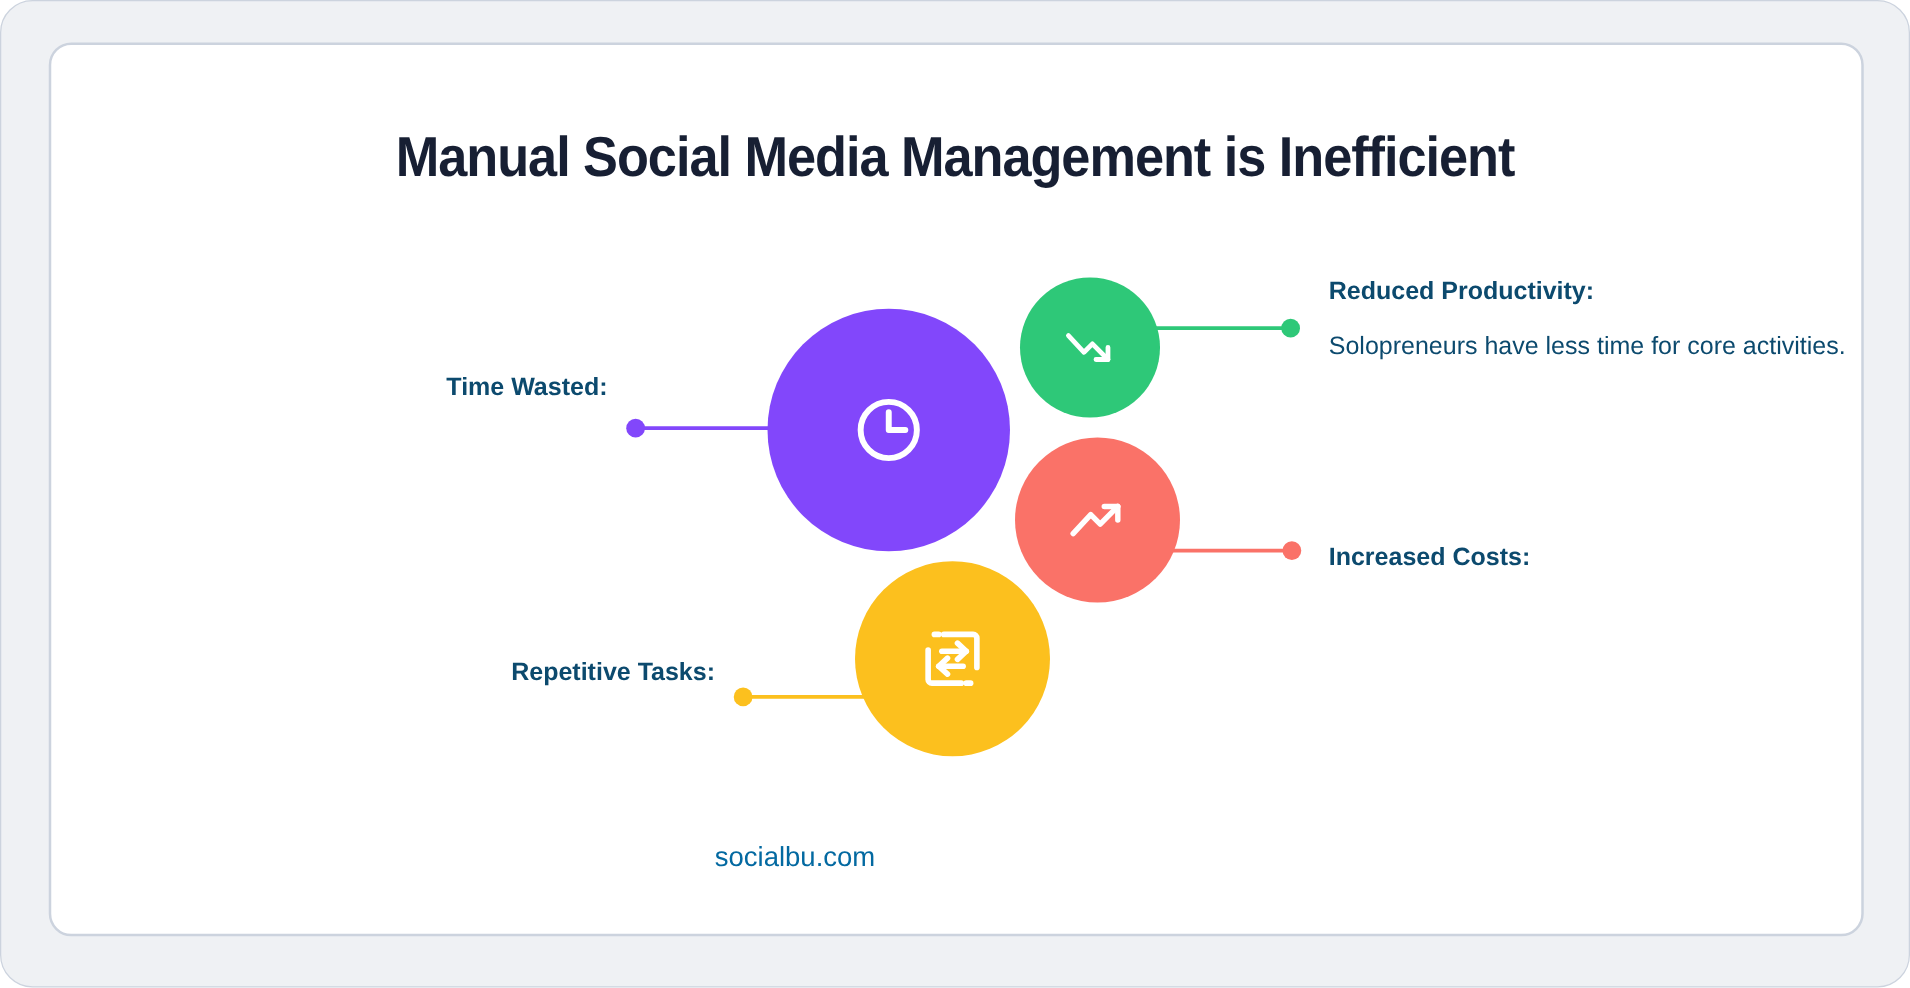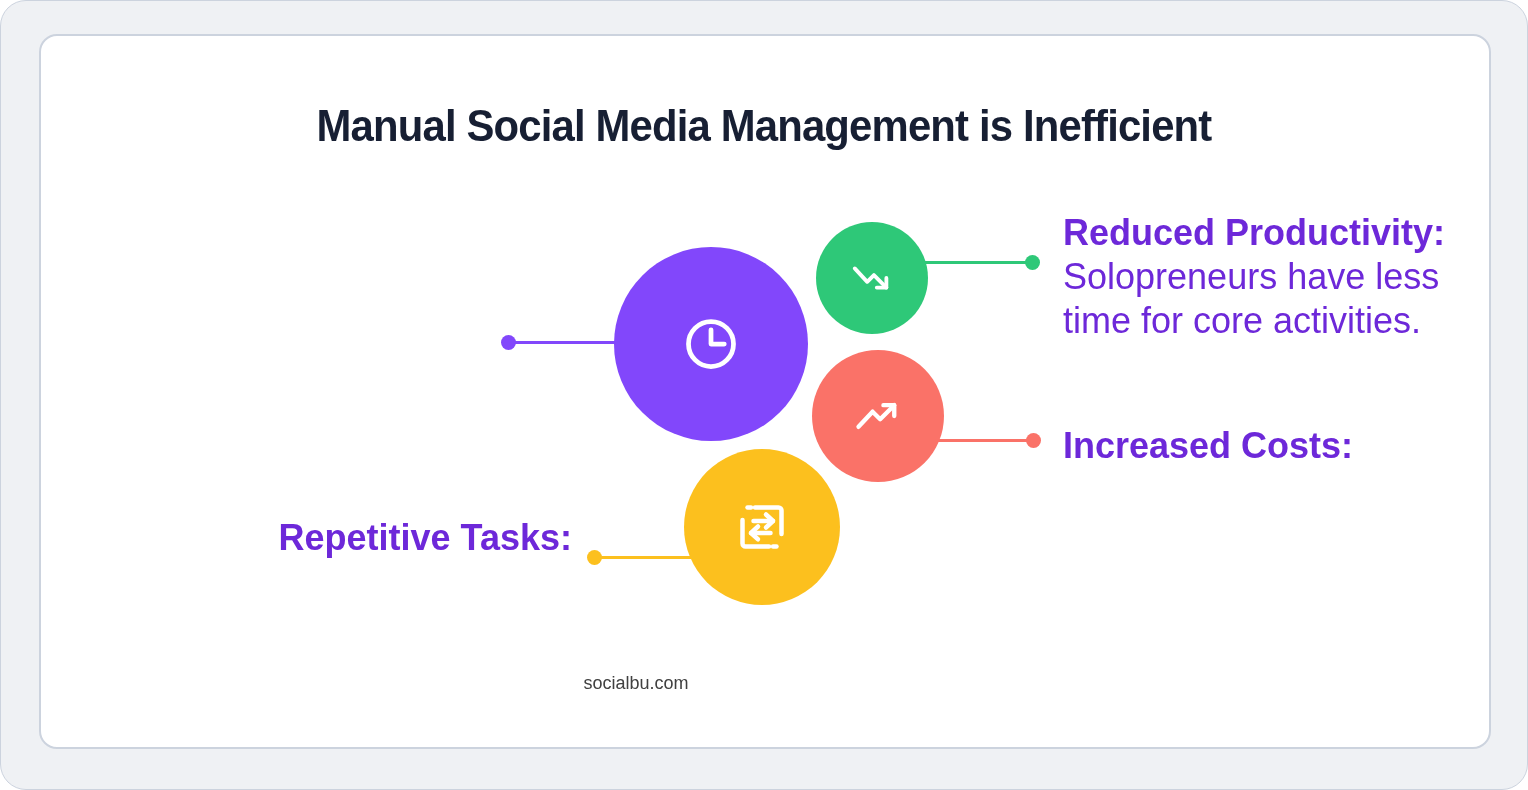--- a/index.html
+++ b/index.html
@@ -86,22 +86,22 @@
 
   .line-red    { left: 935px; top: 439px; width: 102px; background: #fa7268; }
   .dot-red     { left: 1026px; top: 433px; background: #fa7268; }
 
   .line-yellow { left: 594px; top: 556px; width: 122px; background: #fcc01e; }
   .dot-yellow  { left: 587px; top: 550px; background: #fcc01e; }
 
   
   .callout {
     position: absolute;
-    color: #6d28d9;
-    font-size: 36px;
+    color: #0c4a6e;
+    font-size: 20px;
     line-height: 44px;
   }
   .callout .lead {
     font-weight: bold;
     display: block;
   }
   .callout .body {
     display: block;
   }
   .callout-left  { text-align: right; }
@@ -112,22 +112,22 @@
   .callout-reduced    { left: 1063px; top: 211px; width: 420px; }
   .callout-costs      { left: 1063px; top: 402px; width: 420px; margin-top: 22px; }
 
   
   .footer {
     position: absolute;
     left: 0;
     top: 673px;
     width: 1272px;
     text-align: center;
-    font-size: 18px;
-    color: #404040;
+    font-size: 22px;
+    color: #0369a1;
   }
 
   .icon-svg { display: block; }
 </style>
 </head>
 <body>
 
 <div class="outer-frame">
   <div class="inner-card"></div>
 </div>
@@ -174,20 +174,21 @@
     <polyline points="13.6,7.0 16.4,9.6 13.6,12.2"></polyline>
     <path d="M16.4 9.6 H8.6"></path>
     <path d="M14.8 19.8 H5.4 a1.2 1.2 0 0 1 -1.2 -1.2 V9.2"></path>
     <path d="M16.4 19.8 H17.8"></path>
     <polyline points="10.4,16.9 7.6,14.4 10.4,11.8"></polyline>
     <path d="M7.6 14.4 H15.4"></path>
   </svg>
 </div>
 
 <div class="callout callout-left callout-time">
+  <span class="lead">Time Wasted:</span>
 </div>
 
 <div class="callout callout-left callout-repetitive">
   <span class="lead">Repetitive Tasks:</span>
 </div>
 
 <div class="callout callout-right callout-reduced">
   <span class="lead">Reduced Productivity:</span>
   <span class="body">Solopreneurs have less time for core activities.</span>
 </div>

